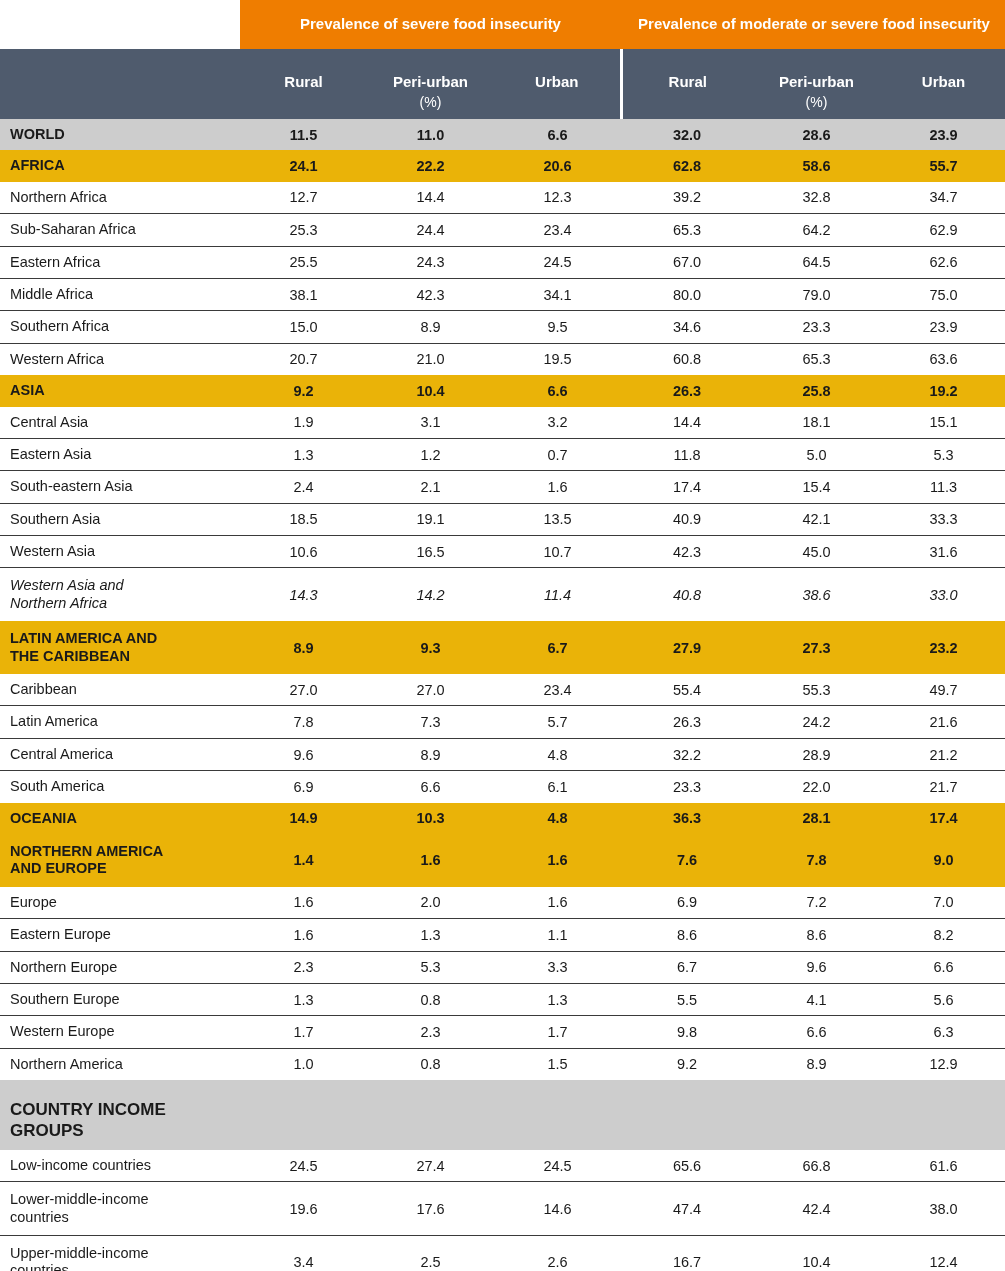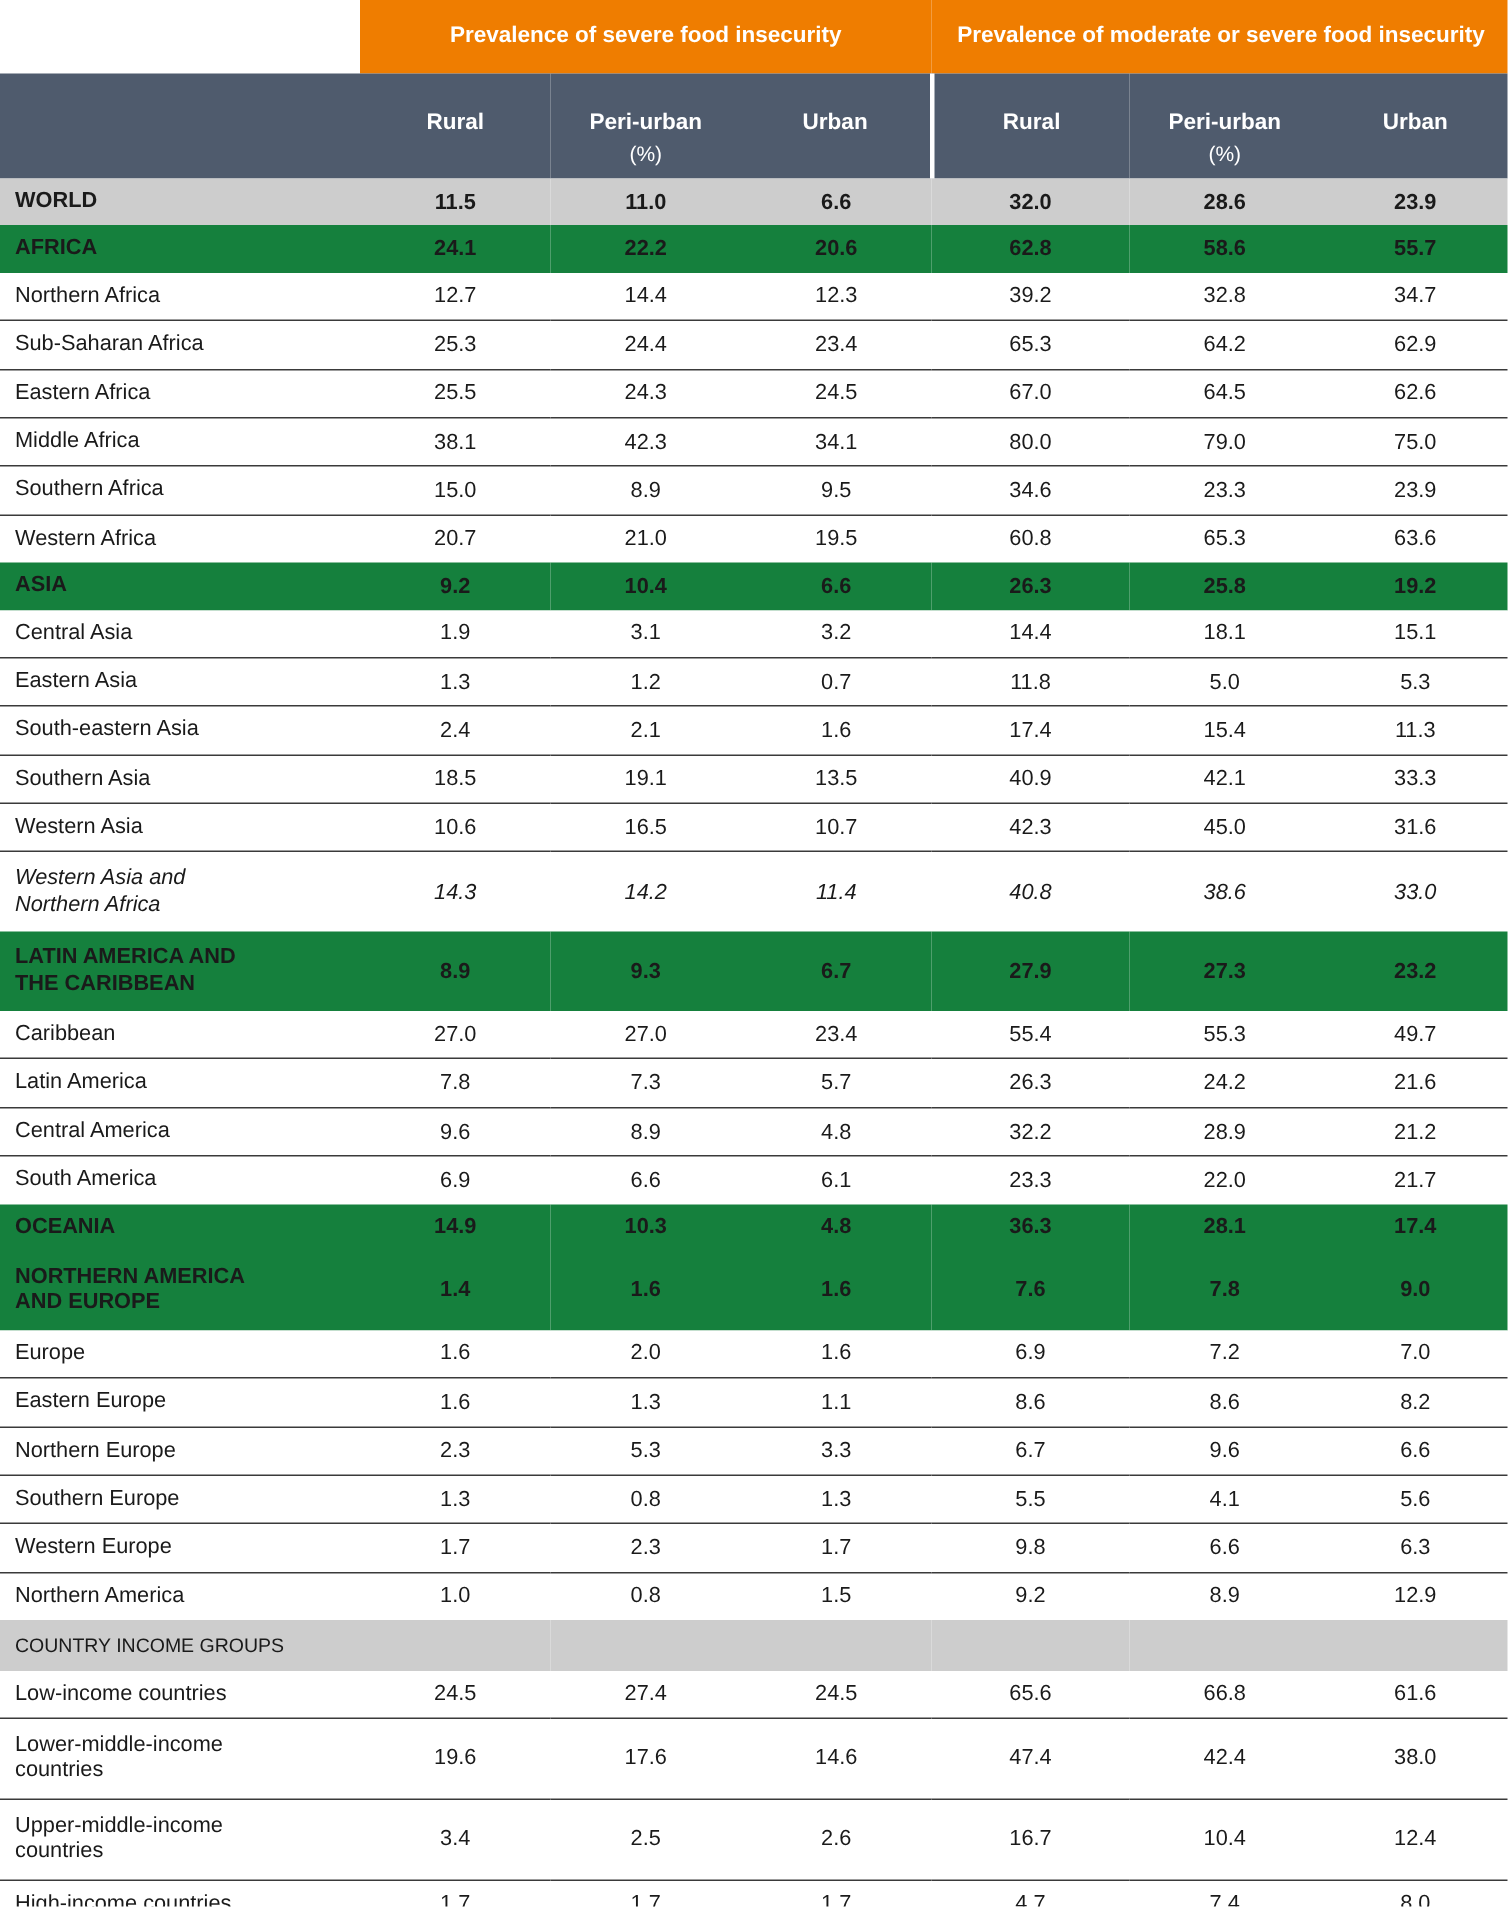--- a/index.html
+++ b/index.html
@@ -94,44 +94,44 @@
   }
   tbody td.num {
     text-align: center;
   }
 
   
   tbody tr.first-row td { border-top: none; }
 
   
   tr.shade-dark td  { background: #CDCDCD; border-top: none; }
-  tr.shade-light td { background: #15803d; border-top: none; }
+  tr.shade-light td { background: #eab308; border-top: none; }
   tr.shade-dark + tr td,
   tr.shade-light + tr td { border-top: none; }
 
   
   tr.bold td { font-weight: bold; }
 
   
   tr.italic td { font-style: italic; }
 
   
   td.lbl.ind1 { padding-left: 10px; }
   td.lbl.ind2 { }
 
   
   tr.tall td { padding-top: 9px; padding-bottom: 9px; }
 
   
   tr.banner td {
     background: #CDCDCD;
-    font-weight: normal;
-    font-size: 13px;
+    font-weight: bold;
+    font-size: 17px;
     border-top: none;
-    padding-top: 9px;
+    padding-top: 20px;
     padding-bottom: 9px;
   }
   tr.banner + tr td { border-top: none; }
 
   tr.last-row td { border-bottom: 1.5px solid #3a3a3a; }
 </style>
 </head>
 <body>
 
 <div class="table-wrap">

